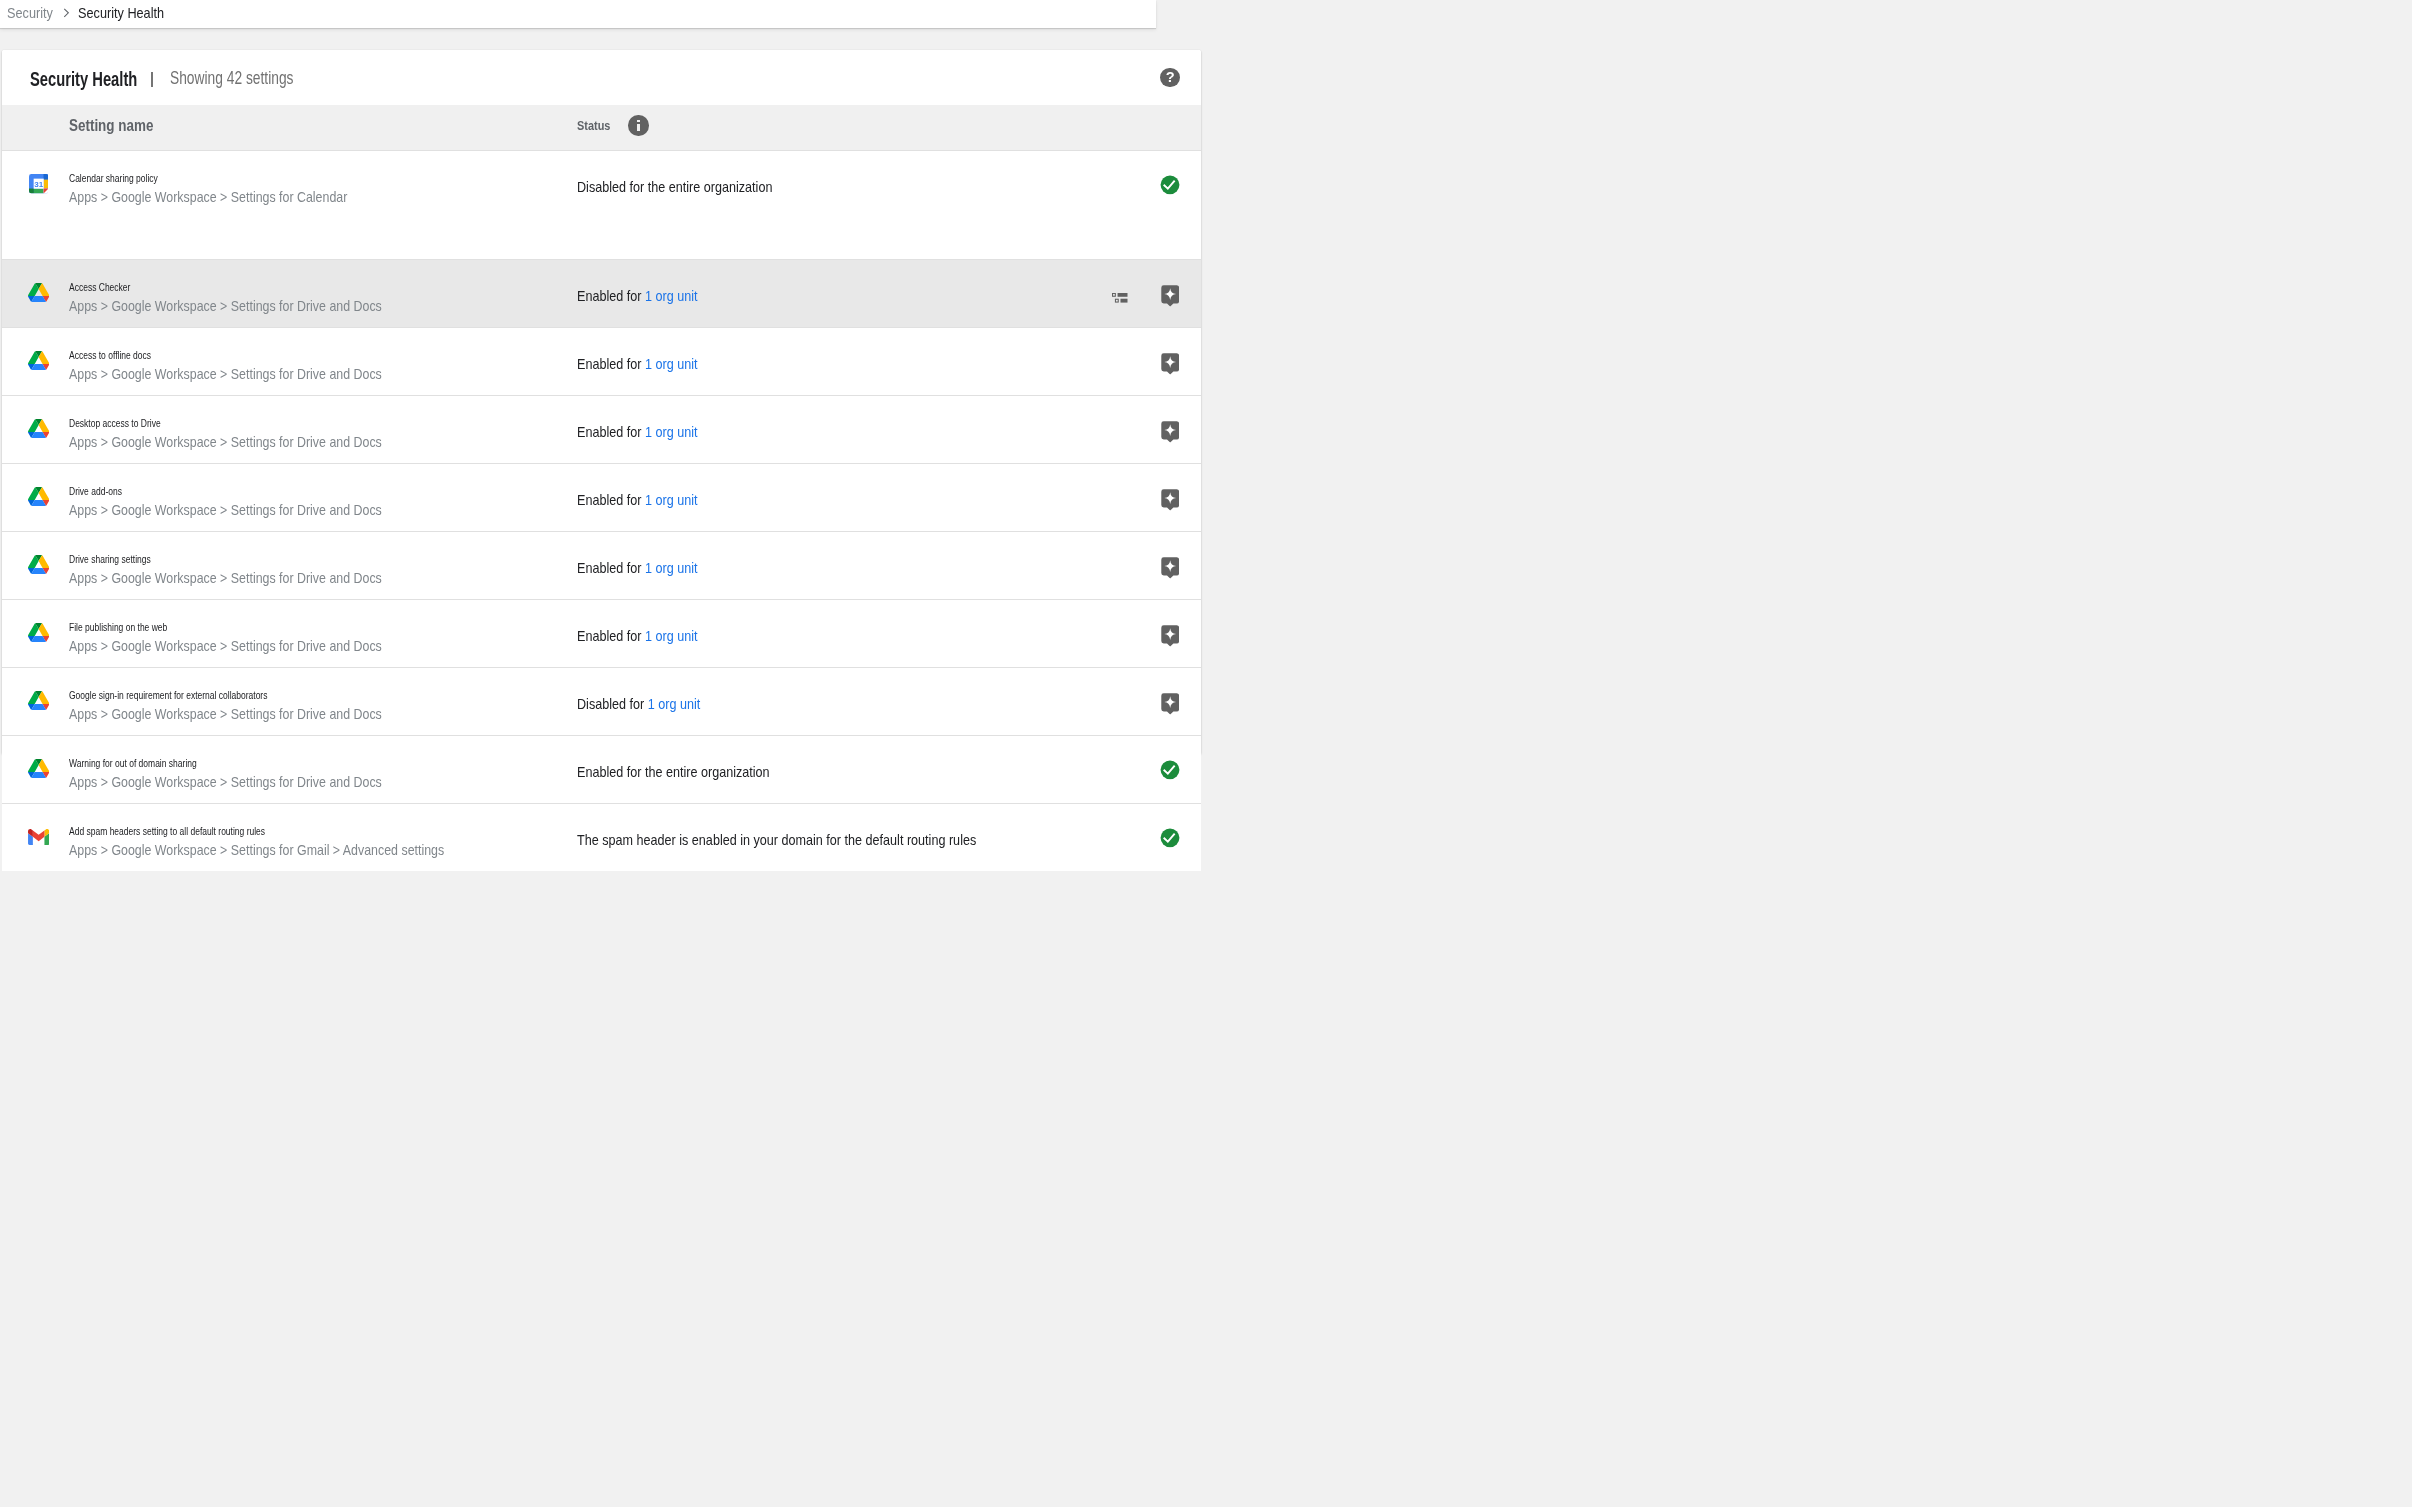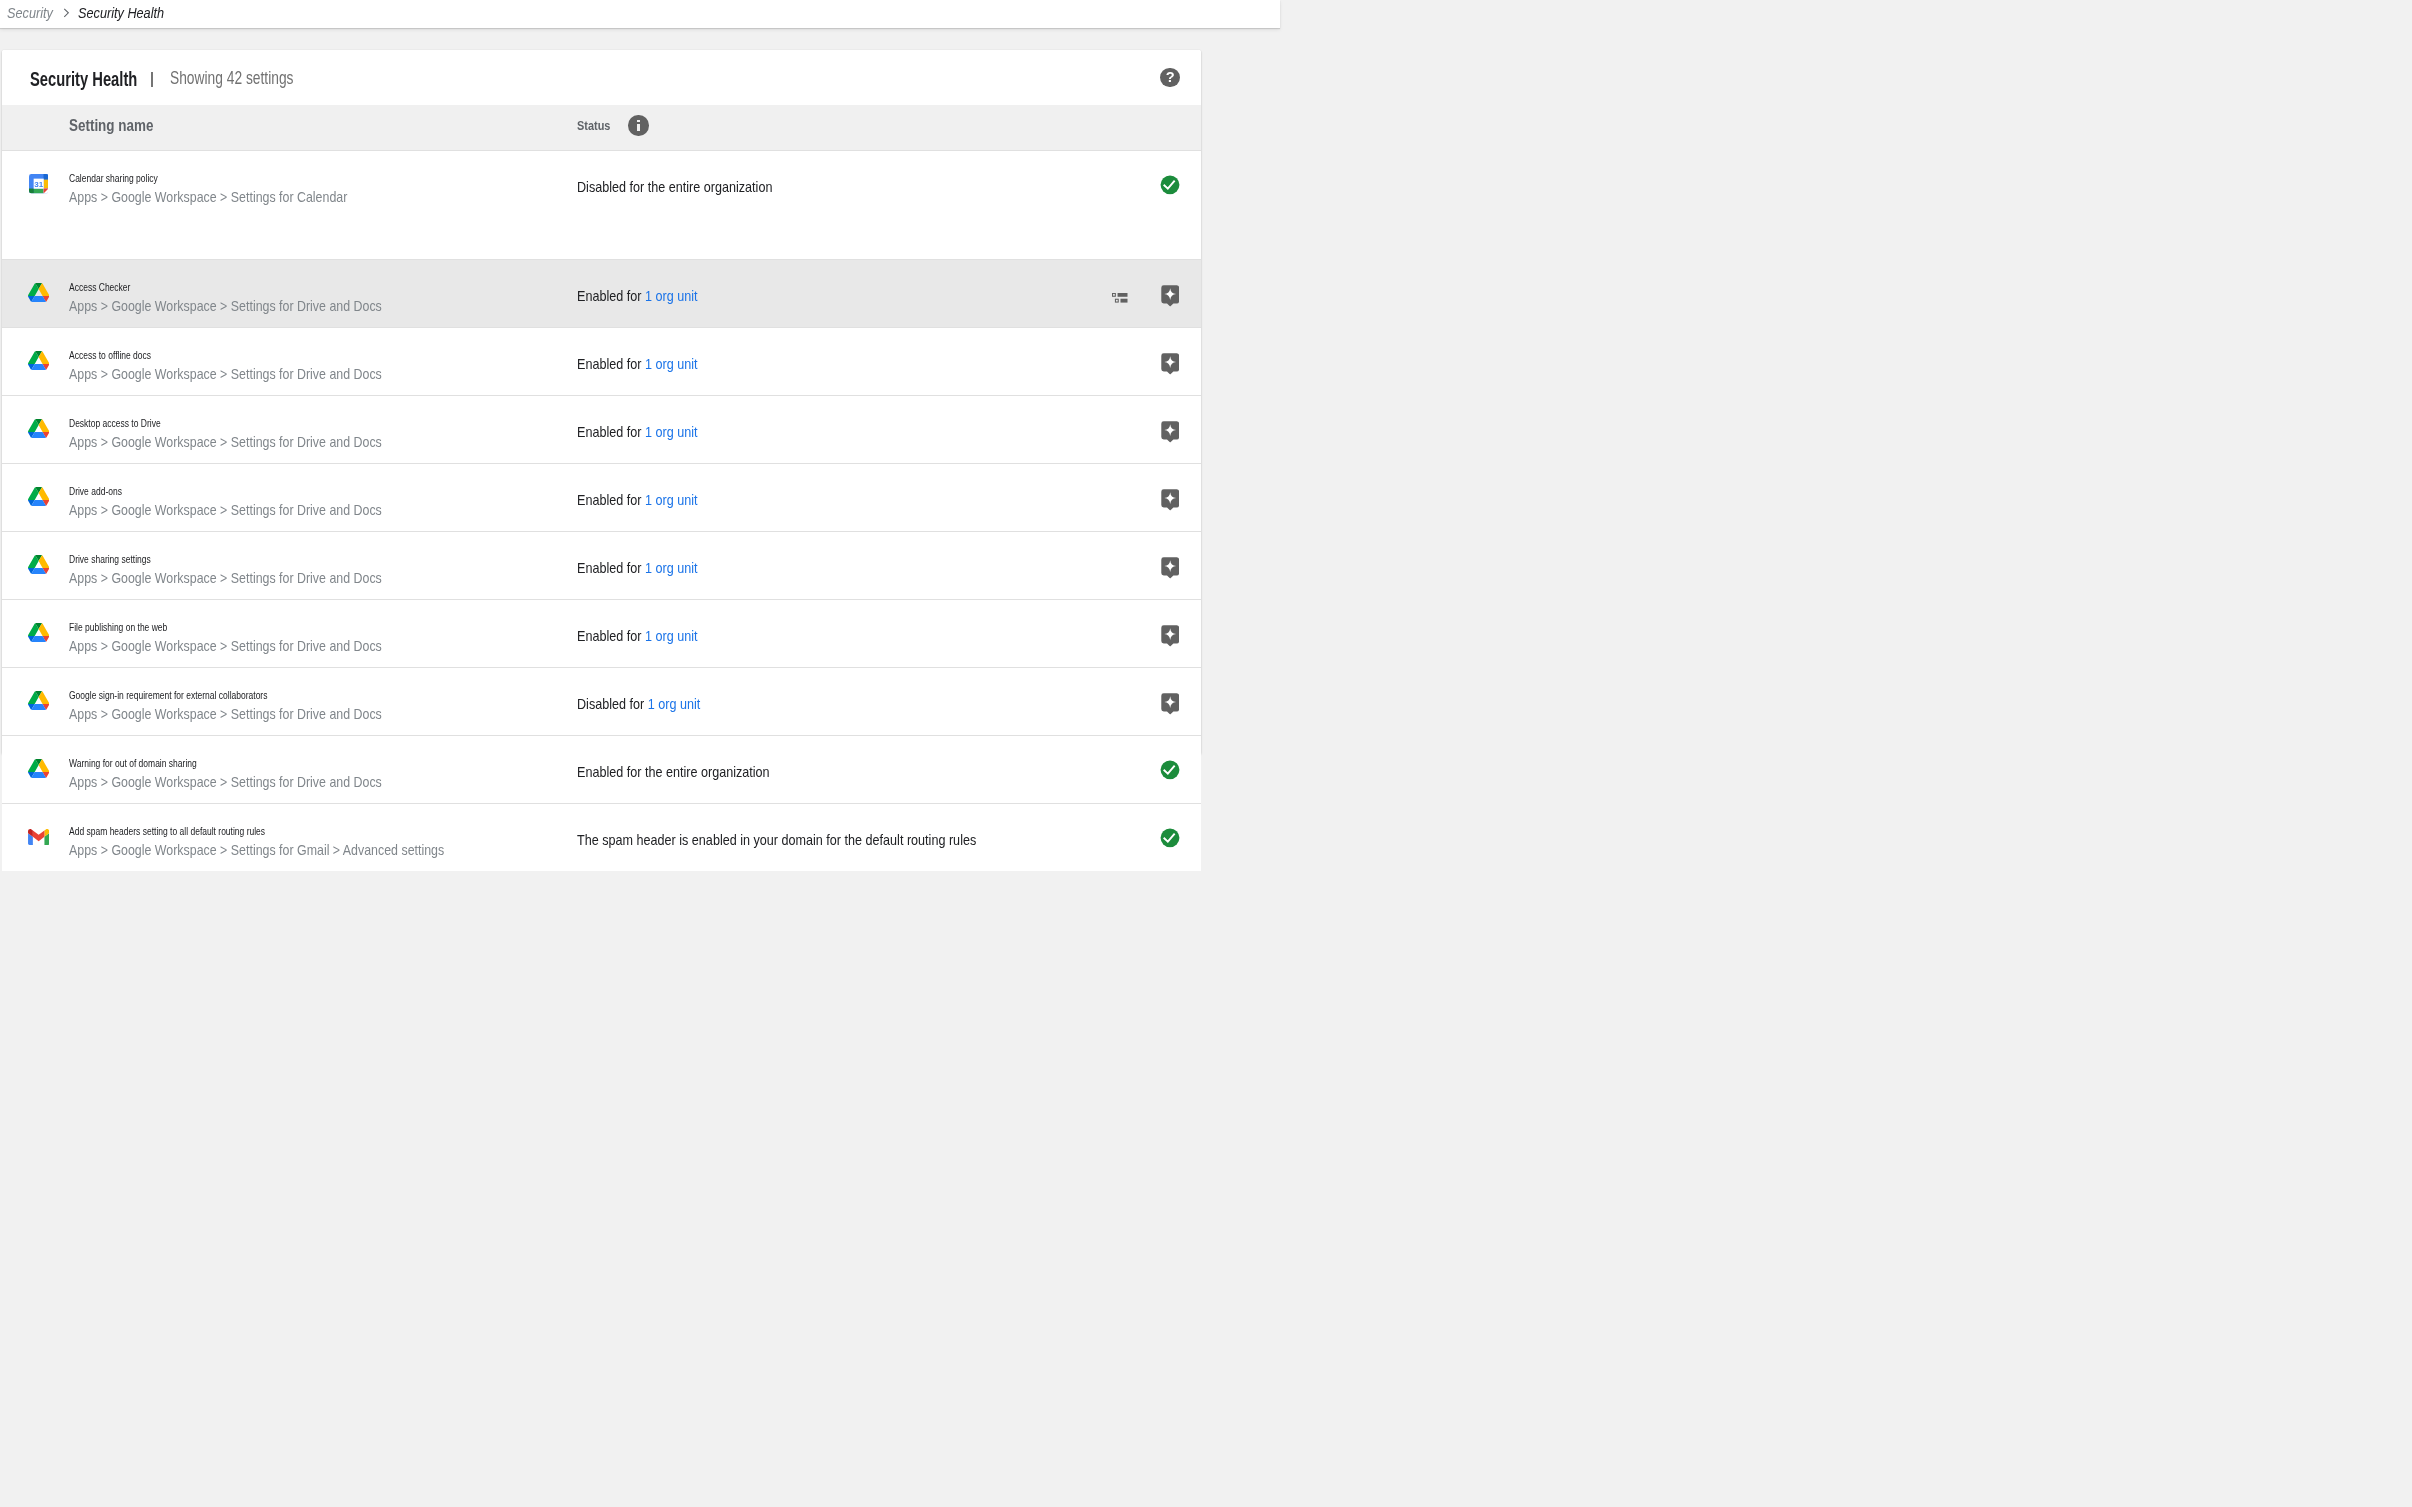--- a/index.html
+++ b/index.html
@@ -1,18 +1,18 @@
 <!DOCTYPE html>
 <html><head>
 <meta charset="utf-8">
 <style>
 *{margin:0;padding:0;box-sizing:border-box;}
 html,body{width:1206px;height:754px;overflow:hidden;background:#f1f1f1;font-family:"Liberation Sans",sans-serif;-webkit-font-smoothing:antialiased;}
 .sx{display:inline-block;transform:scaleX(.86);transform-origin:0 50%;white-space:nowrap;}
-.topbar{position:absolute;top:0;left:0;width:1280px;height:28px;background:#fff;box-shadow:0 1px 1px rgba(0,0,0,.13),0 1.9px 3.9px rgba(0,0,0,.07);z-index:10;font-style:italic;}
+.topbar{position:absolute;top:0;left:0;width:1156px;height:28px;background:#fff;box-shadow:0 1px 1px rgba(0,0,0,.13),0 1.9px 3.9px rgba(0,0,0,.07);z-index:10;}
 .crumb{position:absolute;top:0;height:28px;padding-bottom:1.9px;display:flex;align-items:center;font-size:14.6px;}
 .card{position:absolute;left:2.4px;top:50px;width:1199px;height:704px;background:#fff;border-radius:1.9px;box-shadow:0 1px 1.9px rgba(0,0,0,.25),0 0 1px rgba(0,0,0,.15);}
 .chead{position:relative;height:55px;background:#fff;border-radius:1.9px 1.9px 0 0;}
 .ctitle{position:absolute;left:28px;top:0;height:55px;padding-top:4.4px;display:flex;align-items:center;font-size:19.4px;font-weight:bold;color:#202124;}
 .csep{position:absolute;left:149px;top:22px;width:1.2px;height:15px;background:#757575;}
 .cshow{position:absolute;left:168px;top:0;height:55px;padding-top:0;display:flex;align-items:center;font-size:18.4px;color:#717171;justify-content:center;}
 .helpbtn{position:absolute;left:1158px;top:18px;width:19.4px;height:19.4px;border-radius:50%;background:#616161;color:#fff;font-size:14.6px;font-weight:bold;text-align:center;line-height:19.4px;}
 .filterwrap{position:relative;height:65px;background:#f0f0f0;}
 .fdivider{position:absolute;left:0;top:64px;width:261px;height:1px;background:#d8d8d8;}
 .ficon{position:absolute;left:29px;top:23px;}

